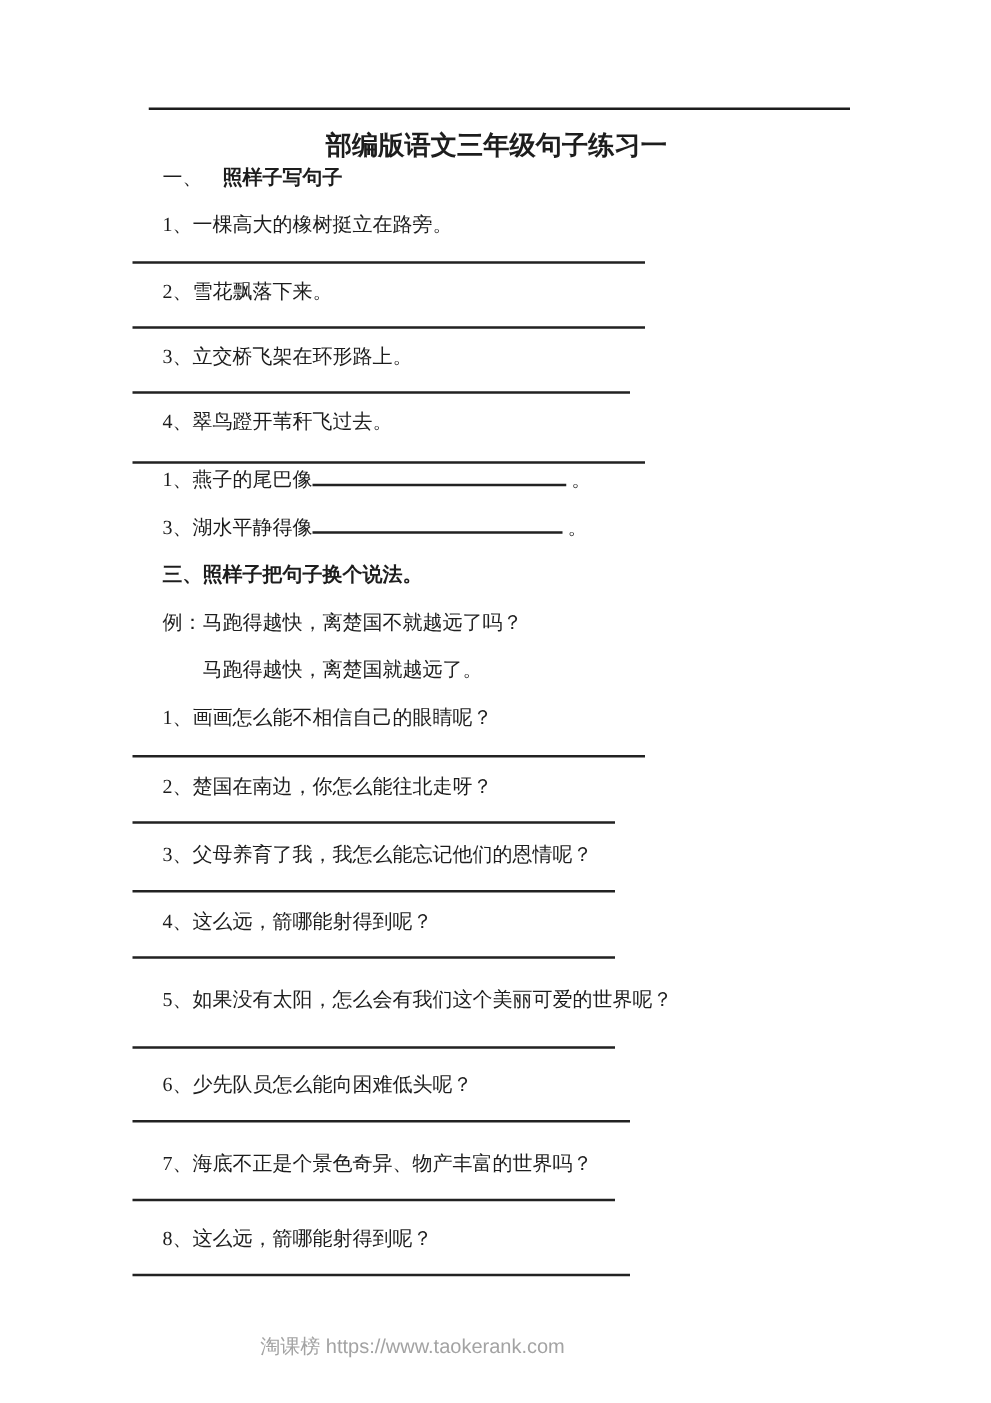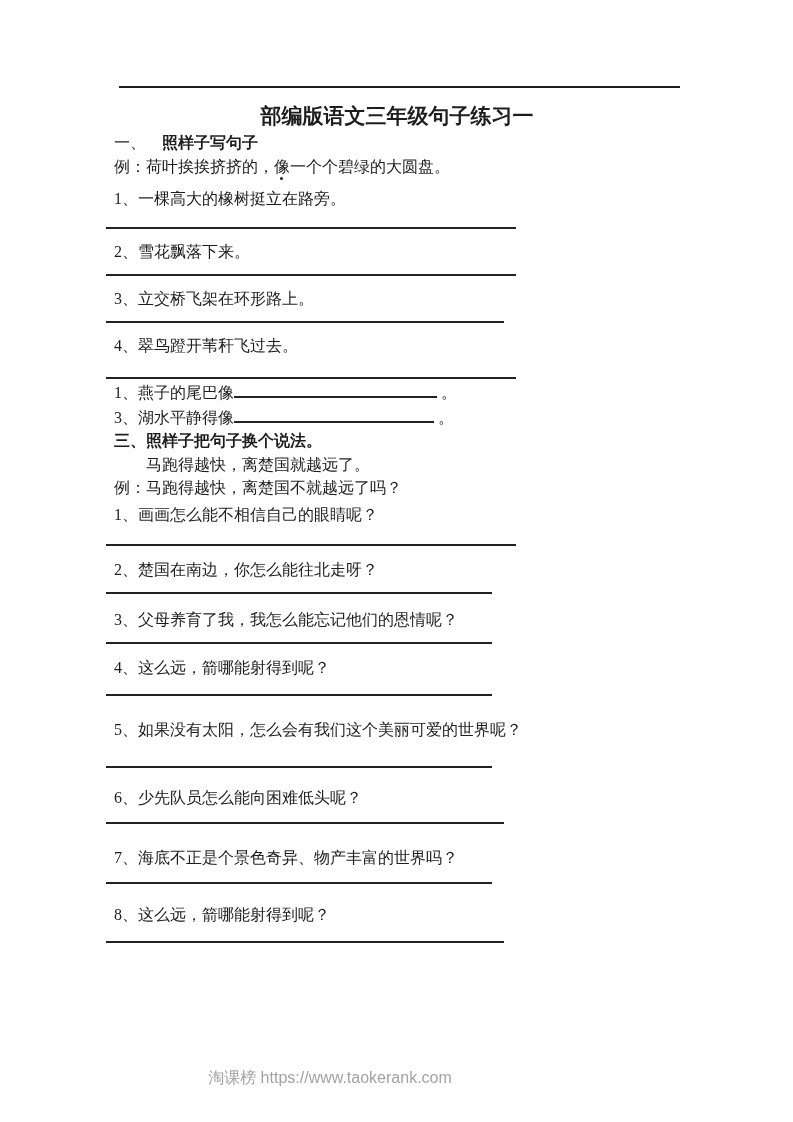--- a/index.html
+++ b/index.html
@@ -7,21 +7,21 @@
     position:relative;
     width:793px;height:1122px;
     background:#ffffff;
     font-family:"Liberation Serif","DejaVu Serif",serif;
     color:#1d1d1d;
     overflow:hidden;
   }
   .content{padding-left:114px;width:566px;}
   .top-rule{height:0;border-top:2px solid #1d1d1d;margin:86px 0 0 5px;width:561px;}
   .doc-title{margin-top:14px;font-size:21px;font-weight:bold;line-height:28px;text-align:center;width:566px;}
-  .line{font-size:16px;line-height:22px;margin:0;}
+  .line{font-size:16px;line-height:22px;margin:16px;}
   .bold{font-weight:bold;}
   .sec-label{font-weight:bold;margin-left:16px;}
   .indent2{padding-left:32px;}
   .u{height:0;border-bottom:2px solid #222222;margin-left:-8px;}
   .u-long{width:410px;}
   .u-med{width:386px;}
   .u-med2{width:398px;}
   .iblank{display:inline-block;height:13px;border-bottom:2px solid #222222;}
   .w130{width:130px;}
   .w155{width:155px;}
@@ -44,23 +44,20 @@
 <div class="page">
   <div class="content">
 
     <div class="top-rule"></div>
 
     <div class="doc-title">部编版语文三年级句子练习一</div>
 
     <div class="line" style="margin-top:2px">
       <span>一、</span><span class="sec-label">照样子写句子</span>
     </div>
-    <div class="line" style="margin-top:2px">
-      <span>例：荷叶挨挨挤挤的，</span><span class="emph">像</span><span>一个个碧绿的大圆盘。</span>
-    </div>
 
     <div class="line" style="margin-top:10px">1、一棵高大的橡树挺立在路旁。</div>
     <div class="u u-long" style="margin-top:17px"></div>
 
     <div class="line" style="margin-top:12px">2、雪花飘落下来。</div>
     <div class="u u-long" style="margin-top:11px"></div>
 
     <div class="line" style="margin-top:12px">3、立交桥飞架在环形路上。</div>
     <div class="u u-med2" style="margin-top:11px"></div>
 
@@ -69,22 +66,22 @@
 
 
     <div class="line" style="margin-top:3px">
       <span>1、燕子的尾巴像</span><span class="iblank w203"></span><span> 。</span>
     </div>
     <div class="line" style="margin-top:3px">
       <span>3、湖水平静得像</span><span class="iblank w200"></span><span> 。</span>
     </div>
 
     <div class="line bold" style="margin-top:1px">三、照样子把句子换个说法。</div>
+    <div class="line" style="margin-top:1px">例：马跑得越快，离楚国不就越远了吗？</div>
     <div class="line indent2" style="margin-top:2px">马跑得越快，离楚国就越远了。</div>
-    <div class="line" style="margin-top:1px">例：马跑得越快，离楚国不就越远了吗？</div>
 
     <div class="line" style="margin-top:5px">1、画画怎么能不相信自己的眼睛呢？</div>
     <div class="u u-long" style="margin-top:18px"></div>
 
     <div class="line" style="margin-top:13px">2、楚国在南边，你怎么能往北走呀？</div>
     <div class="u u-med" style="margin-top:11px"></div>
 
     <div class="line" style="margin-top:15px">3、父母养育了我，我怎么能忘记他们的恩情呢？</div>
     <div class="u u-med" style="margin-top:11px"></div>
 

